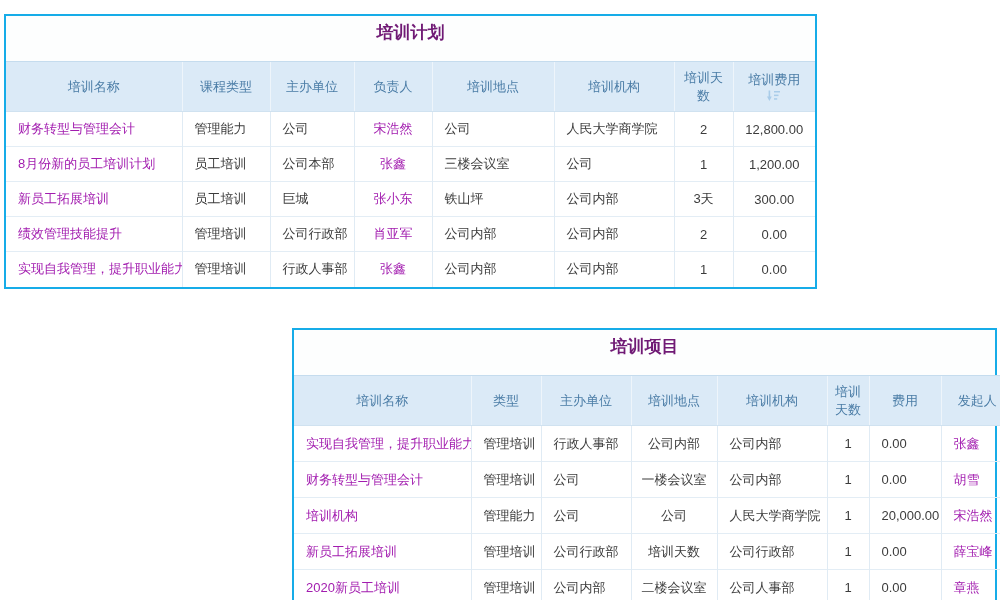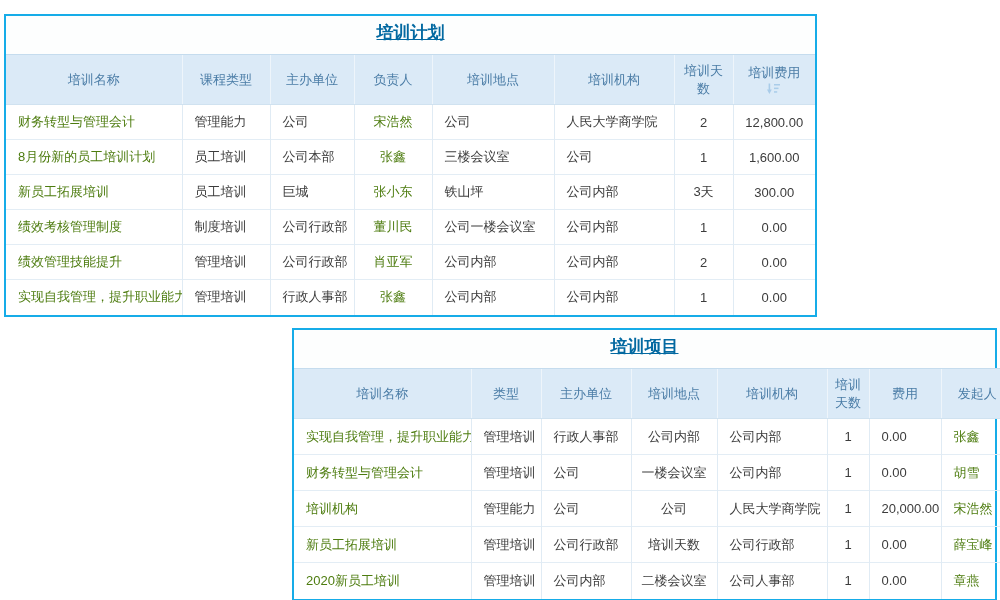--- a/index.html
+++ b/index.html
@@ -12,28 +12,27 @@
   }
   .stage { position: relative; width: 1000px; height: 600px; }
 
   .table-card {
     position: absolute;
     background: #ffffff;
     border: 2px solid #16ace8;
     box-sizing: border-box;
   }
   .card-title {
-    height: 38px;
+    height: 45px;
     line-height: 34px;
     text-align: center;
     font-size: 17px;
     font-weight: bold;
-    color: #0369a1;
+    color: #701a75;
     background: #fdfefe;
-    text-decoration: underline;
   }
   table {
     border-collapse: collapse;
     table-layout: fixed;
     width: 100%;
   }
   thead th {
     background: #dbeaf7;
     color: #4a7ca6;
     font-size: 13px;
@@ -58,21 +57,21 @@
     border-left: 1px solid #e0ebf4;
     box-sizing: border-box;
     white-space: nowrap;
     overflow: hidden;
   }
   tbody td:first-child { border-left: none; }
   tbody tr:first-child td { border-top: none; }
   .t1 tbody td { height: 35px; }
   .t2 tbody td { height: 36px; }
   td.center { text-align: center; padding-left: 6px; }
-  .link { color: #4d7c0f; cursor: pointer; }
+  .link { color: #a21caf; cursor: pointer; }
 
   
   .t1 th:nth-child(1){width:176px} .t1 th:nth-child(2){width:88px}
   .t1 th:nth-child(3){width:84px}  .t1 th:nth-child(4){width:78px}
   .t1 th:nth-child(5){width:122px} .t1 th:nth-child(6){width:120px}
   .t1 th:nth-child(7){width:59px}  .t1 th:nth-child(8){width:82px}
   
   .t2 th:nth-child(1){width:177px} .t2 th:nth-child(2){width:70px}
   .t2 th:nth-child(3){width:90px}  .t2 th:nth-child(4){width:86px}
   .t2 th:nth-child(5){width:110px} .t2 th:nth-child(6){width:42px}
@@ -119,41 +118,31 @@
             <td class="center">12,800.00</td>
           </tr>
           <tr>
             <td><span class="link">8月份新的员工培训计划</span></td>
             <td>员工培训</td>
             <td>公司本部</td>
             <td class="center"><span class="link">张鑫</span></td>
             <td>三楼会议室</td>
             <td>公司</td>
             <td class="center">1</td>
-            <td class="center">1,600.00</td>
+            <td class="center">1,200.00</td>
           </tr>
           <tr>
             <td><span class="link">新员工拓展培训</span></td>
             <td>员工培训</td>
             <td>巨城</td>
             <td class="center"><span class="link">张小东</span></td>
             <td>铁山坪</td>
             <td>公司内部</td>
             <td class="center">3天</td>
             <td class="center">300.00</td>
-          </tr>
-          <tr>
-            <td><span class="link">绩效考核管理制度</span></td>
-            <td>制度培训</td>
-            <td>公司行政部</td>
-            <td class="center"><span class="link">董川民</span></td>
-            <td>公司一楼会议室</td>
-            <td>公司内部</td>
-            <td class="center">1</td>
-            <td class="center">0.00</td>
           </tr>
           <tr>
             <td><span class="link">绩效管理技能提升</span></td>
             <td>管理培训</td>
             <td>公司行政部</td>
             <td class="center"><span class="link">肖亚军</span></td>
             <td>公司内部</td>
             <td>公司内部</td>
             <td class="center">2</td>
             <td class="center">0.00</td>

